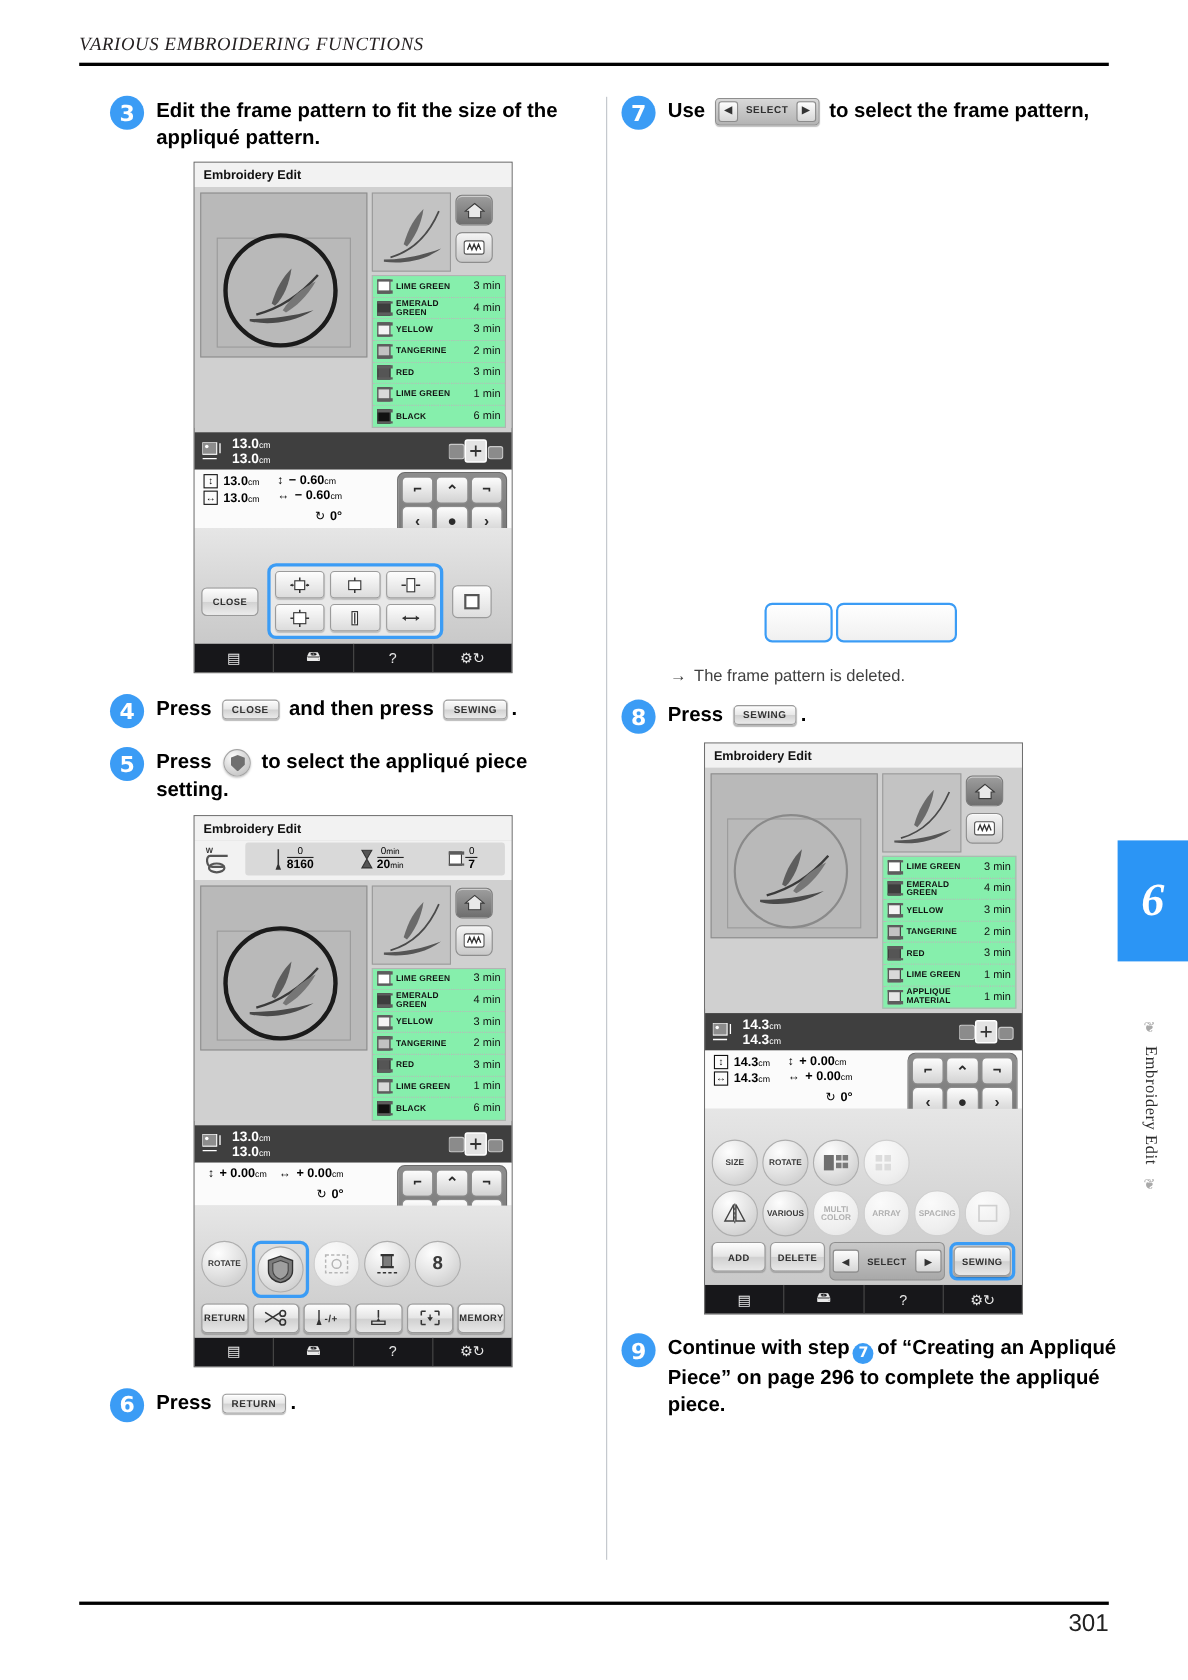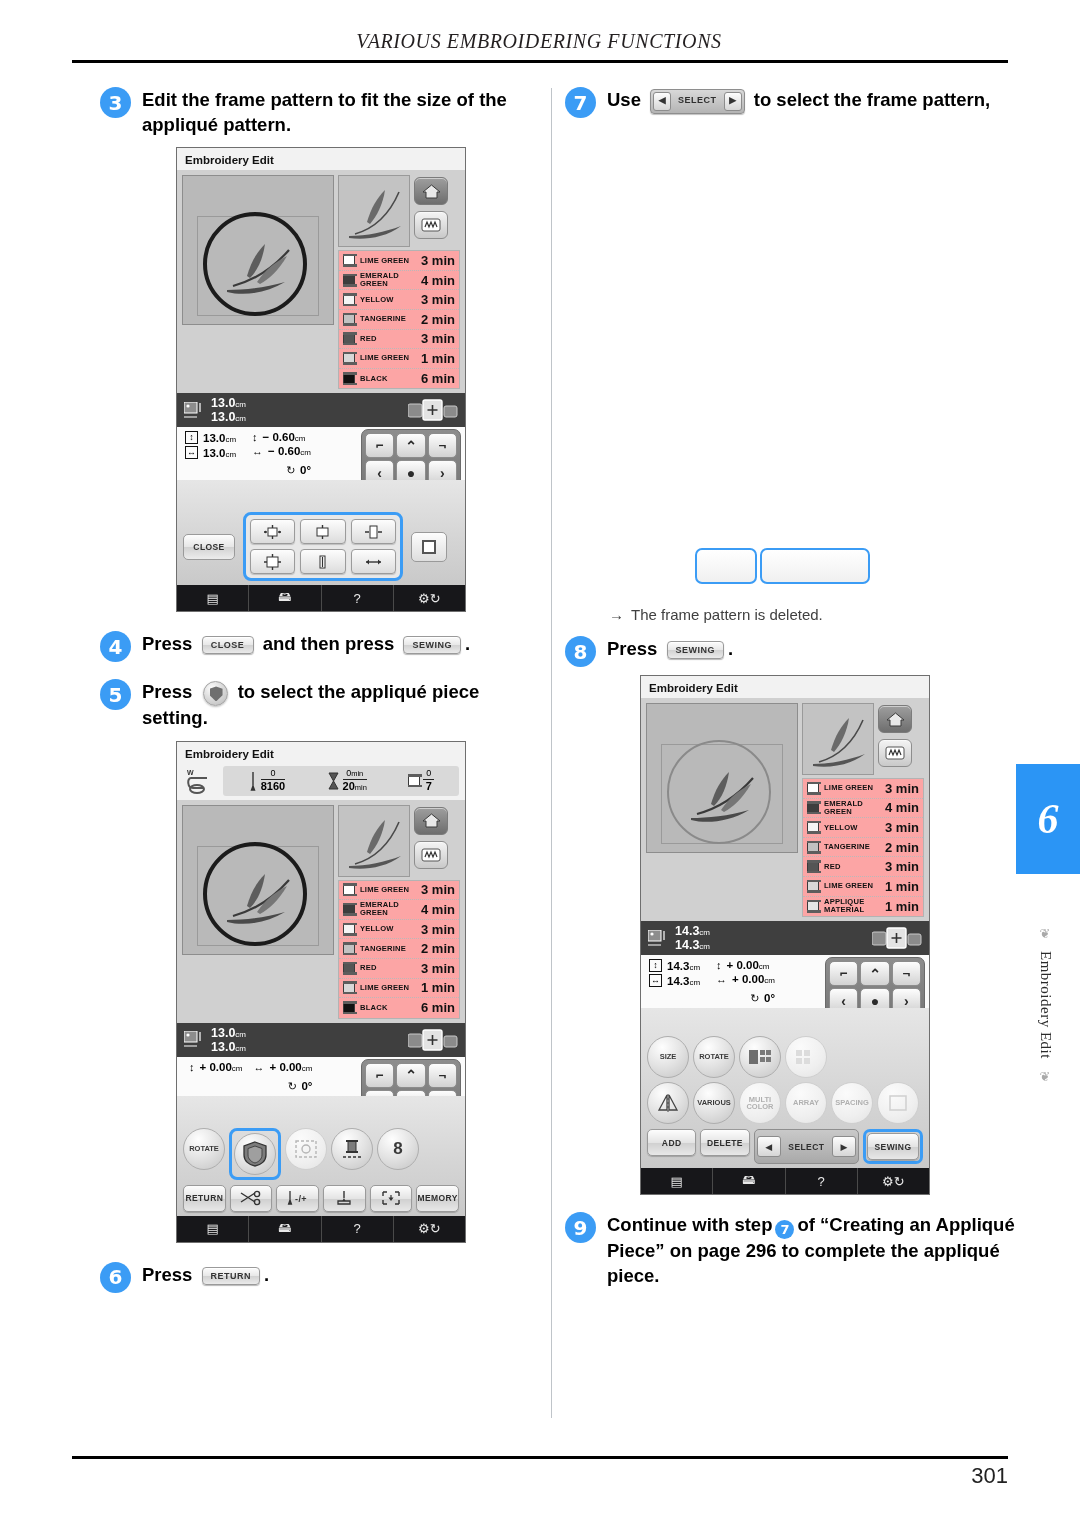--- a/index.html
+++ b/index.html
@@ -7,22 +7,22 @@
   body {
     width:1080px; height:1527px; position:relative;
     background:#ffffff;
     font-family:"Liberation Sans", sans-serif;
     color:#000;
     overflow:hidden;
   }
   
   .page-header { position:absolute; left:72px; top:30px; width:936px; }
   .header-title {
-    text-align:center; font-family:"Liberation Serif", serif;
-    font-style:italic; font-size:20px; letter-spacing:.6px;
+    text-align:left; font-family:"Liberation Serif", serif;
+    font-style:italic; font-size:17px; letter-spacing:.6px;
     color:#231f20; padding-right:2px;
   }
   .header-rule { margin-top:7px; height:2.6px; background:#000; }
 
   
   .col-left  { position:absolute; left:100px; top:86px; width:450px; }
   .col-right { position:absolute; left:565px; top:86px; width:452px; }
   .col-divider { position:absolute; left:551px; top:88px; width:1px; height:1330px; background:#bfc4c9; }
 
   
@@ -138,33 +138,33 @@
   .side-btns { display:flex; flex-direction:column; gap:6px; align-items:center; padding-top:2px; }
   .sqbtn {
     width:34px; height:28px; border-radius:6px; border:1px solid #7b7b7b;
     background:linear-gradient(180deg,#9e9e9e,#6e6e6e);
     display:flex; align-items:center; justify-content:center;
     box-shadow:inset 0 1px 0 rgba(255,255,255,.5);
   }
   .sqbtn.light { background:linear-gradient(180deg,#f4f4f4,#c9c9c9); border-color:#8d8d8d; }
 
   
-  .thread-list { margin-top:3px; background:#fca5a5; border:1px solid #b3b3b3; }
+  .thread-list { margin-top:3px; background:#86efac; border:1px solid #b3b3b3; }
   .thread-row {
     display:flex; align-items:center; gap:5px;
     padding:1.5px 4px; border-bottom:1px dotted #b9b9b9; height:19.6px;
   }
   .thread-row:last-child { border-bottom:none; }
   .spool { width:12px; height:13px; flex:none; border:1px solid #3a3a3a; position:relative; background:#fff; }
   .spool::before, .spool::after {
     content:""; position:absolute; left:-1px; width:14px; height:2.5px; background:#5d5d5d;
   }
   .spool::before { top:-1px; } .spool::after { bottom:-1px; }
   .thread-name { font-size:7.6px; font-weight:bold; color:#111; flex:1; letter-spacing:.2px; line-height:1.05; }
-  .thread-time { font-size:13px; font-weight:bold; color:#111; }
+  .thread-time { font-size:10px; font-weight:normal; color:#111; }
 
   
   .size-strip {
     background:#3f3f3f; color:#fff; display:flex; align-items:center;
     padding:3px 7px; gap:8px; margin-top:4px;
   }
   .dim-ico { width:19px; height:17px; position:relative; flex:none; }
   .size-nums { line-height:1.12; }
   .size-nums div { font-size:12.5px; font-weight:bold; }
   .size-nums .u { font-size:8px; font-weight:normal; }

